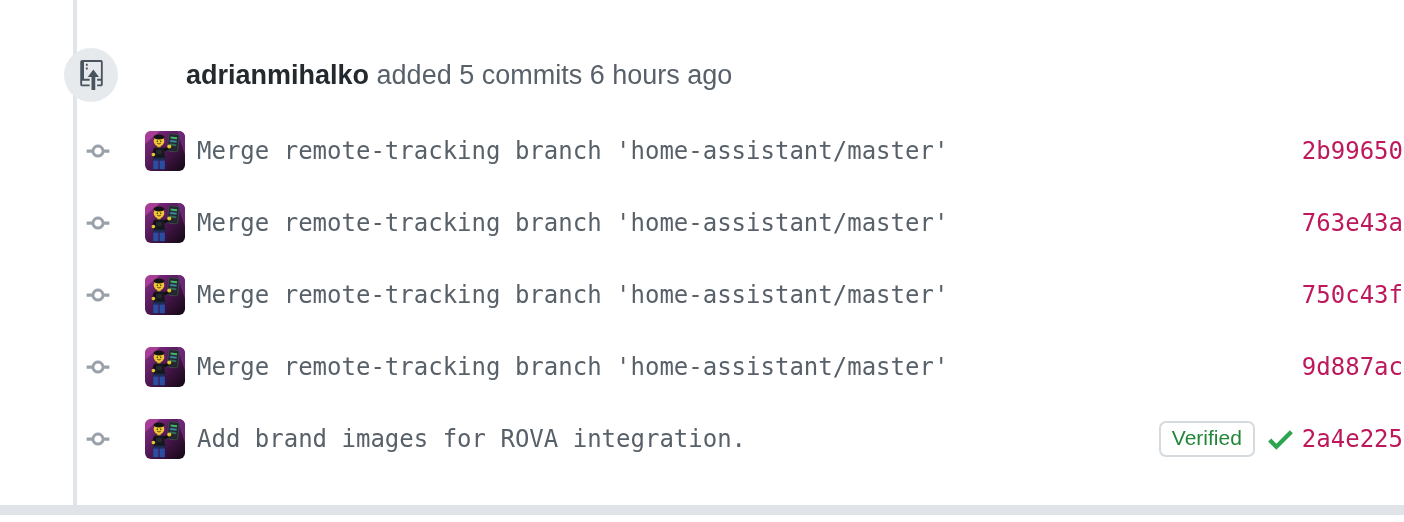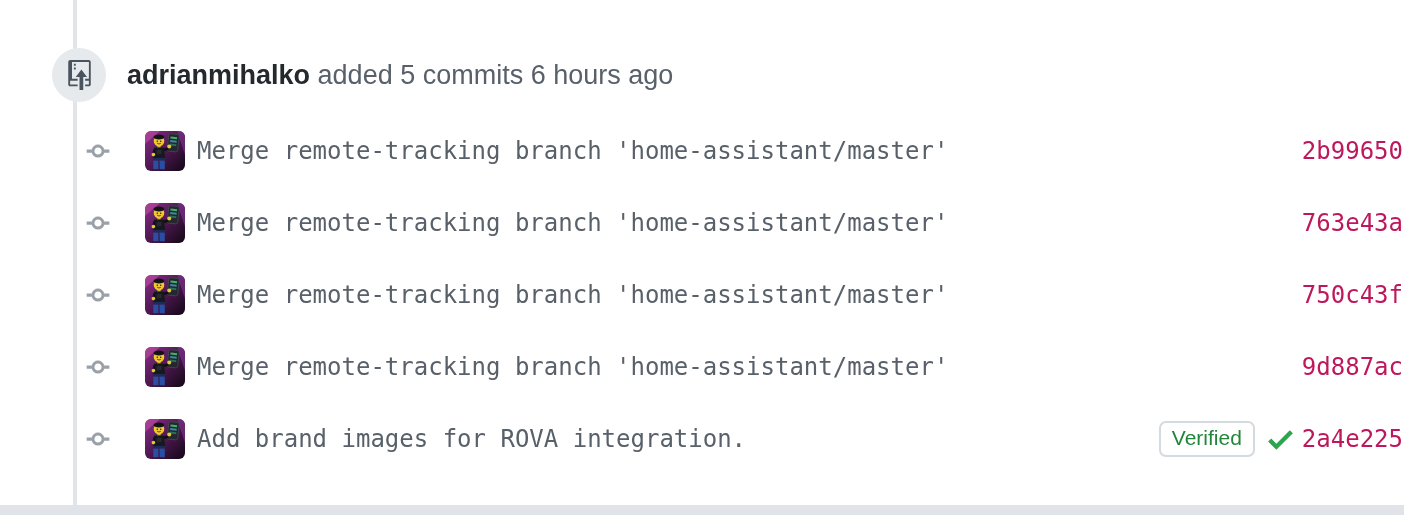--- a/index.html
+++ b/index.html
@@ -9,22 +9,22 @@
     background:#ffffff; overflow:hidden;
     font-family:"Liberation Sans", sans-serif;
   }
   
   .tl-line {
     position:absolute; left:73px; top:0; width:4px; height:505px;
     background:#e1e4e8; z-index:0;
   }
   
   .group-header {
-    position:absolute; left:52px; top:48px; height:54px;
-    display:flex; align-items:center; z-index:2;
+    position:absolute; left:64px; top:48px; height:54px;
+    display:flex; align-items:center; z-index:2;gap:47px;
   }
   .badge-circle {
     width:54px; height:54px; border-radius:50%;
     background:#e7eaed; display:flex; align-items:center; justify-content:center;
     flex:0 0 auto;
   }
   .badge-circle svg { fill:#4a545e; }
   .header-text {
     margin-left:21px; font-size:27px; color:#586069; white-space:nowrap;
   }

